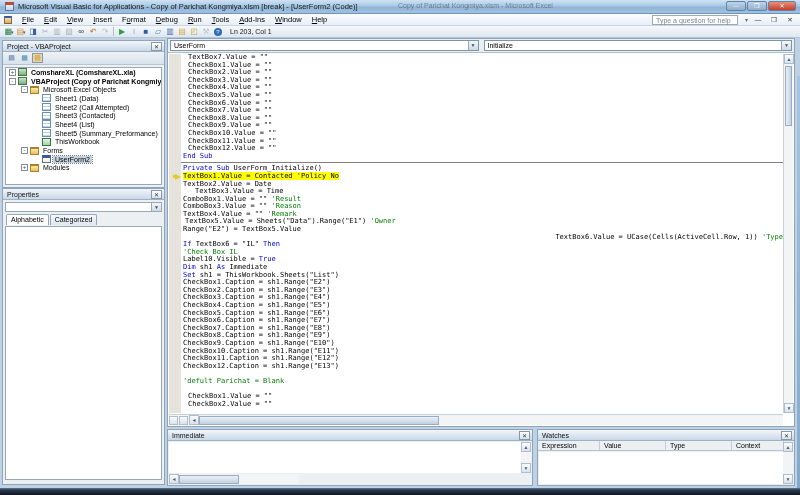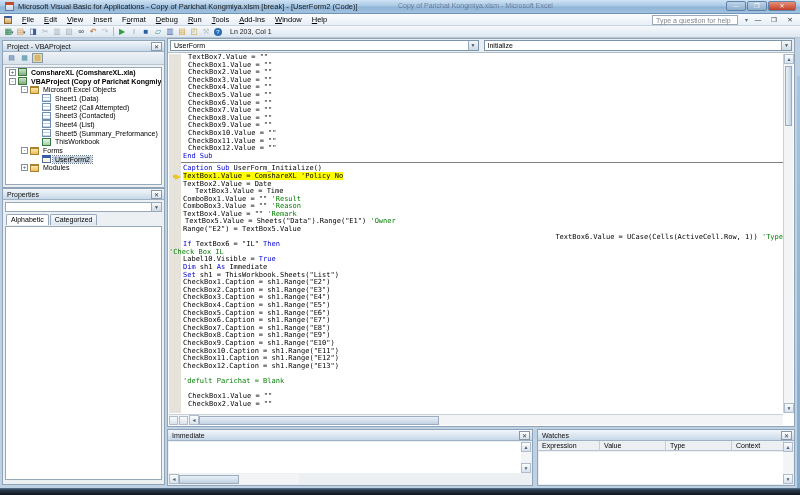--- a/index.html
+++ b/index.html
@@ -337,32 +337,32 @@
           <div class="code-line" style="padding-left: 19px;"><span><span class="seg-t">CheckBox5.Value = ""</span></span></div>
           <div class="code-line" style="padding-left: 19px;"><span><span class="seg-t">CheckBox6.Value = ""</span></span></div>
           <div class="code-line" style="padding-left: 19px;"><span><span class="seg-t">CheckBox7.Value = ""</span></span></div>
           <div class="code-line" style="padding-left: 19px;"><span><span class="seg-t">CheckBox8.Value = ""</span></span></div>
           <div class="code-line" style="padding-left: 19px;"><span><span class="seg-t">CheckBox9.Value = ""</span></span></div>
           <div class="code-line" style="padding-left: 19px;"><span><span class="seg-t">CheckBox10.Value = ""</span></span></div>
           <div class="code-line" style="padding-left: 19px;"><span><span class="seg-t">CheckBox11.Value = ""</span></span></div>
           <div class="code-line" style="padding-left: 19px;"><span><span class="seg-t">CheckBox12.Value = ""</span></span></div>
           <div class="code-line" style="padding-left: 14px;"><span><span class="seg-k">End Sub</span></span></div>
           <div class="code-sep"></div>
-          <div class="code-line" style="padding-left: 14px;"><span><span class="seg-k">Caption Sub</span><span class="seg-t"> UserForm_Initialize()</span></span></div>
-          <div class="code-line" style="padding-left: 14px;"><span class="hlwrap"><span class="seg-t">TextBox1.Value = ComshareXL 'Policy No</span></span><span class="exec-arrow" style="left: 6px;"></span></div>
+          <div class="code-line" style="padding-left: 14px;"><span><span class="seg-k">Private Sub</span><span class="seg-t"> UserForm_Initialize()</span></span></div>
+          <div class="code-line" style="padding-left: 14px;"><span class="hlwrap"><span class="seg-t">TextBox1.Value = Contacted 'Policy No</span></span><span class="exec-arrow" style="left: 6px;"></span></div>
           <div class="code-line" style="padding-left: 14px;"><span><span class="seg-t">TextBox2.Value = Date</span></span></div>
           <div class="code-line" style="padding-left: 26px;"><span><span class="seg-t">TextBox3.Value = Time</span></span></div>
           <div class="code-line" style="padding-left: 14px;"><span><span class="seg-t">ComboBox1.Value = "" </span><span class="seg-c">'Result</span></span></div>
           <div class="code-line" style="padding-left: 14px;"><span><span class="seg-t">ComboBox3.Value = "" </span><span class="seg-c">'Reason</span></span></div>
           <div class="code-line" style="padding-left: 14px;"><span><span class="seg-t">TextBox4.Value = "" </span><span class="seg-c">'Remark</span></span></div>
           <div class="code-line" style="padding-left: 16px;"><span><span class="seg-t">TextBox5.Value = Sheets("Data").Range("E1") </span><span class="seg-c">'Owner</span></span></div>
           <div class="code-line" style="padding-left: 14px;"><span><span class="seg-t">Range("E2") = TextBox5.Value</span></span></div>
           <div class="code-line" style="padding-left: 14px; text-align: right;"><span><span class="seg-t">TextBox6.Value = UCase(Cells(ActiveCell.Row, 1)) </span><span class="seg-c">'Type</span></span></div>
           <div class="code-line" style="padding-left: 14px;"><span><span class="seg-k">If</span><span class="seg-t"> TextBox6 = "IL" </span><span class="seg-k">Then</span></span></div>
-          <div class="code-line" style="padding-left: 0;"><span><span class="seg-c">'Check Box IL</span></span></div>
+          <div class="code-line" style="padding-left: 14px;"><span><span class="seg-c">'Check Box IL</span></span></div>
           <div class="code-line" style="padding-left: 14px;"><span><span class="seg-t">Label10.Visible = </span><span class="seg-k">True</span></span></div>
           <div class="code-line" style="padding-left: 14px;"><span><span class="seg-k">Dim</span><span class="seg-t"> sh1 </span><span class="seg-k">As</span><span class="seg-t"> Immediate</span></span></div>
           <div class="code-line" style="padding-left: 14px;"><span><span class="seg-k">Set</span><span class="seg-t"> sh1 = ThisWorkbook.Sheets("List")</span></span></div>
           <div class="code-line" style="padding-left: 14px;"><span><span class="seg-t">CheckBox1.Caption = sh1.Range("E2")</span></span></div>
           <div class="code-line" style="padding-left: 14px;"><span><span class="seg-t">CheckBox2.Caption = sh1.Range("E3")</span></span></div>
           <div class="code-line" style="padding-left: 14px;"><span><span class="seg-t">CheckBox3.Caption = sh1.Range("E4")</span></span></div>
           <div class="code-line" style="padding-left: 14px;"><span><span class="seg-t">CheckBox4.Caption = sh1.Range("E5")</span></span></div>
           <div class="code-line" style="padding-left: 14px;"><span><span class="seg-t">CheckBox5.Caption = sh1.Range("E6")</span></span></div>
           <div class="code-line" style="padding-left: 14px;"><span><span class="seg-t">CheckBox6.Caption = sh1.Range("E7")</span></span></div>
           <div class="code-line" style="padding-left: 14px;"><span><span class="seg-t">CheckBox7.Caption = sh1.Range("E8")</span></span></div>

